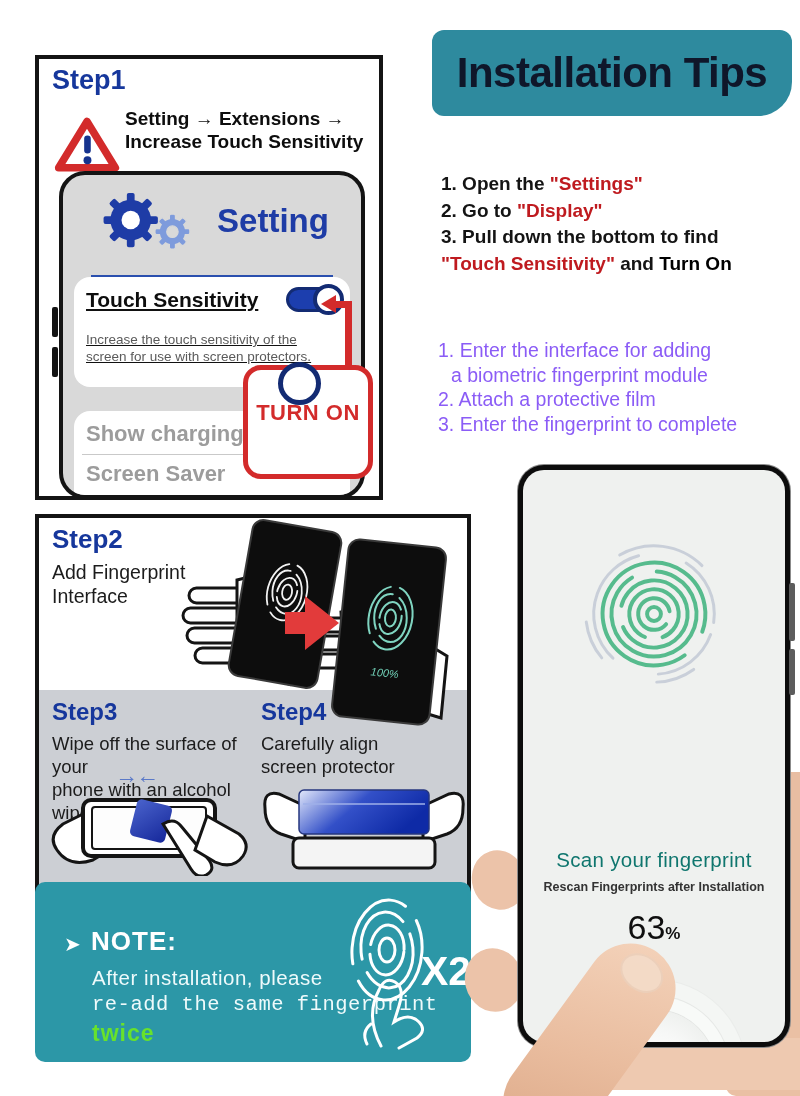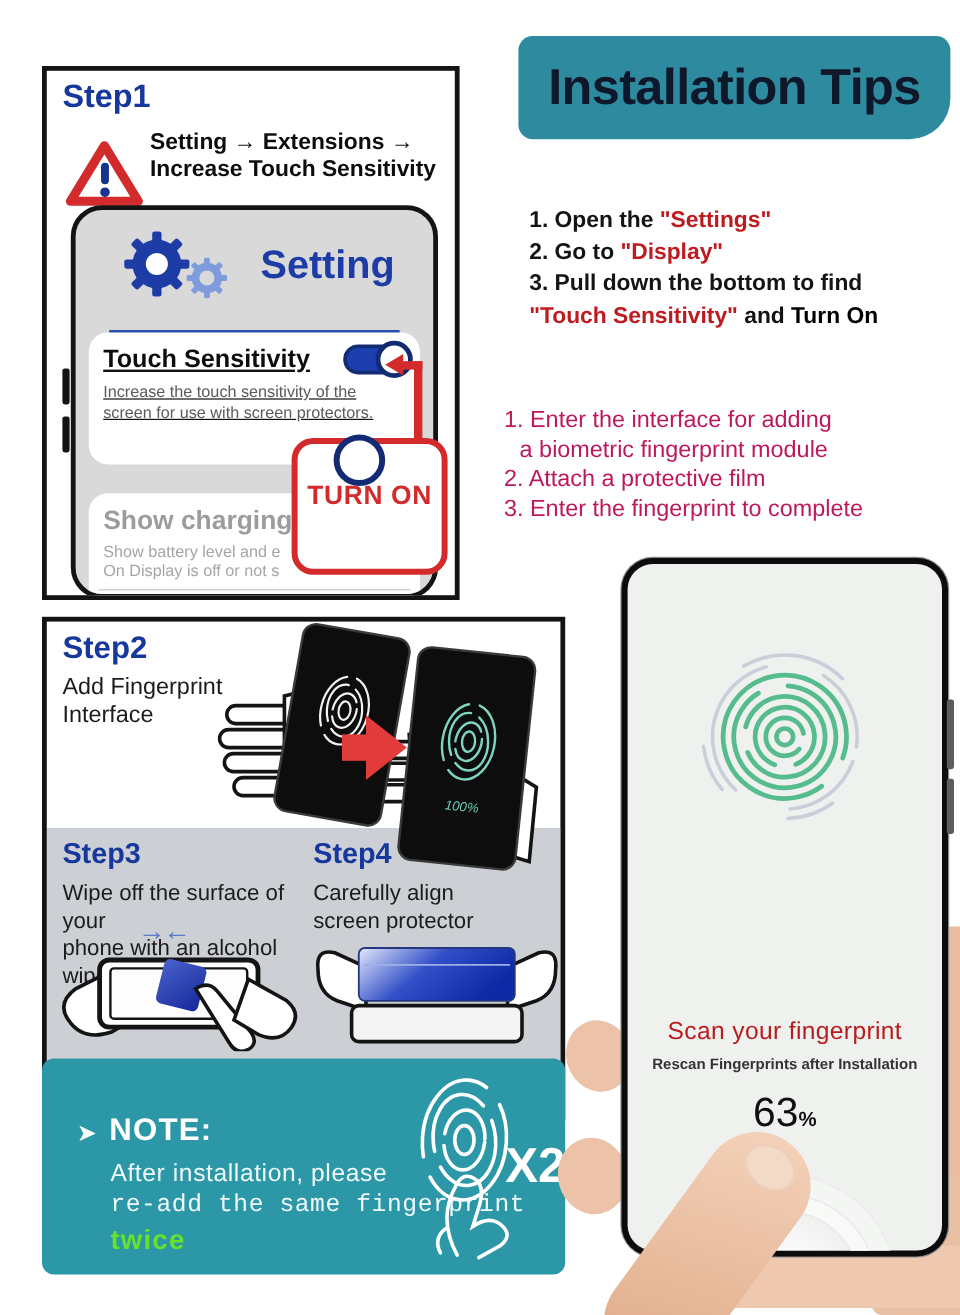--- a/index.html
+++ b/index.html
@@ -23,21 +23,21 @@
     border:4px solid #141414; border-radius:26px; background:#d9d9d9; overflow:hidden; z-index:1;
   }
   .vol-btn { position:absolute; width:6px; height:30px; background:#141414; border-radius:2px; z-index:2; }
   .app-header { position:absolute; left:0; right:0; top:14px; display:flex; align-items:center; justify-content:center; gap:4px; }
   .app-title { font-size:33px; font-weight:bold; color:#1e3ca6; }
   .app-divider { position:absolute; left:28px; right:28px; top:100px; height:3px; background:#2a4fae; }
   .ph-card { position:absolute; left:11px; right:11px; background:#fff; border-radius:16px; padding:10px 12px; }
   .touch-card { top:102px; height:110px;text-decoration:underline; }
   .touch-title-row { display:flex; align-items:center; justify-content:space-between; }
   .touch-title { font-size:21px; font-weight:bold; color:#0d0d0d; }
-  .card-desc { font-size:13.5px; color:#5a5a5a; line-height:17px; margin-top:6px; }
+  .card-desc { font-size:13.5px; color:#5a5a5a; line-height:17px; margin-top:19px; }
   .charging-card { top:236px; height:120px; }
   .gray-title { font-size:22px; font-weight:bold; color:#9c9c9c; }
   .gray-desc { font-size:13.5px; color:#a5a5a5; line-height:16px; margin-top:5px; }
   .card-divider { height:1px; background:#c9c9c9; margin:7px -4px 6px; }
   
   .toggle { position:relative; width:52px; height:25px; background:#1c3eae; border:3px solid #132b73; border-radius:16px; flex:none; }
   .toggle .knob { position:absolute; right:-9px; top:-6px; width:31px; height:31px; background:#fff; border:4px solid #132b73; border-radius:50%; }
   .toggle-big { position:relative; width:68px; height:33px; background:#1c3eae; border:4px solid #132b73; border-radius:20px; margin:12px auto 0; }
   .toggle-big .knob { position:absolute; right:-13px; top:-8px; width:43px; height:43px; background:#fff; border:5px solid #132b73; border-radius:50%; }
   
@@ -54,21 +54,21 @@
   .tips-header {
     position:absolute; left:432px; top:30px; width:360px; height:86px;
     background:#2e8a9e; border-radius:12px 12px 34px 12px;
     display:flex; align-items:center; justify-content:center;
   }
   .tips-header .t { font-size:42px; font-weight:800; color:#0f172a; letter-spacing:-0.5px; }
   
   .list1 { position:absolute; left:441px; top:171px; font-size:19px; font-weight:600; line-height:26.5px; color:#141414; }
   .hl-red { color:#bf1a1f; font-weight:bold; }
   .bold-black { font-weight:bold; color:#000; }
-  .list2 { position:absolute; left:420px; top:338px; font-size:19.5px; font-weight:500; line-height:24.5px; color:#be185d; }
+  .list2 { position:absolute; left:438px; top:338px; font-size:19.5px; font-weight:500; line-height:24.5px; color:#8b5cf6; }
   .indent { padding-left:13px; }
   
   .steps-box {
     position:absolute; left:35px; top:514px; width:436px; height:420px;
     background:#fff; border:4px solid #141414; overflow:hidden;
   }
   .step2-label { position:absolute; left:13px; top:6px; font-size:26px; }
   .step2-caption { position:absolute; left:13px; top:42px; font-size:19.5px; line-height:24px; color:#1c1c1c; }
   .ill-phone { position:absolute; background:#0d0d0d; border:2px solid #3a3a3a; border-radius:12px; overflow:hidden; }
   .phone-a { left:200px; top:6px; width:92px; height:160px; transform:rotate(10deg); z-index:2; }
@@ -103,21 +103,21 @@
   .tip1 { left:472px; top:850px; width:54px; height:60px; transform:rotate(-18deg); }
   .tip2 { left:465px; top:948px; width:58px; height:64px; transform:rotate(-14deg); }
   .scan-phone {
     position:absolute; left:518px; top:465px; width:272px; height:582px;
     background:#0c0c0c; border-radius:26px; padding:5px; z-index:2;
     box-shadow:0 0 0 1px #8b8b8b;
   }
   .side-btn { position:absolute; width:6px; background:#5c5c5c; border-radius:2px; right:-5px; }
   .scan-screen { position:relative; width:100%; height:100%; background:#eff1ef; border-radius:21px; overflow:hidden; }
   .fp-green { position:absolute; left:50%; top:60px; transform:translateX(-50%); }
-  .scan-title { position:absolute; left:0; right:0; top:378px; text-align:center; font-size:20.5px; color:#b91c1c; letter-spacing:0.3px; }
+  .scan-title { position:absolute; left:0; right:0; top:378px; text-align:center; font-size:20.5px; color:#0f766e; letter-spacing:0.3px; }
   .scan-subtitle { position:absolute; left:0; right:0; top:410px; text-align:center; font-size:12.5px; font-weight:bold; color:#333; }
   .scan-pct { position:absolute; left:0; right:0; top:438px; text-align:center; color:#0f0f0f; }
   .scan-pct .v { font-size:34px; font-weight:400; }
   .scan-pct .u { font-size:17px; font-weight:600; }
   .sensor { position:absolute; left:50%; top:540px; transform:translateX(-50%); width:124px; height:124px; border-radius:50%;
     background:radial-gradient(circle, #ffffff 0%, #f7f8f7 45%, #eff1ef 70%); box-shadow:0 0 0 1px #e3e5e3, 0 0 0 14px #f8faf8, 0 0 0 15px #e6e8e6, 0 0 0 30px #f4f6f4, 0 0 0 31px #eaecea; }
   .thumb { position:absolute; left:612px; top:952px; width:90px; height:230px; z-index:3;
     background:linear-gradient(160deg,#f4d3bb 0%, #e9bc9e 55%, #dca887 100%);
     border-radius:46px; transform:rotate(36deg); transform-origin:50% 0; }
   .thumb .nail { position:absolute; left:50%; top:8px; transform:translateX(-50%); width:46px; height:36px;
@@ -184,24 +184,20 @@
             </span>
         </div>
         <div class="card-desc">
           <div>Increase the touch sensitivity of the</div>
           <div>screen for use with screen protectors.</div>
         </div>
       </div>
 
       <div class="ph-card charging-card">
         <div class="gray-title">Show charging</div>
-        <div class="gray-desc">
-          <div>Show battery level and e</div>
-          <div>On Display is off or not s</div>
-        </div>
         <div class="card-divider"></div>
         <div class="gray-title">Screen Saver</div>
       </div>
     </div>
     <div class="vol-btn" style="left:13px; top:248px;"></div>
     <div class="vol-btn" style="left:13px; top:288px;"></div>
 
     <div class="red-arrowhead"></div>
     <div class="red-line-h"></div>
     <div class="red-line-v"></div>

